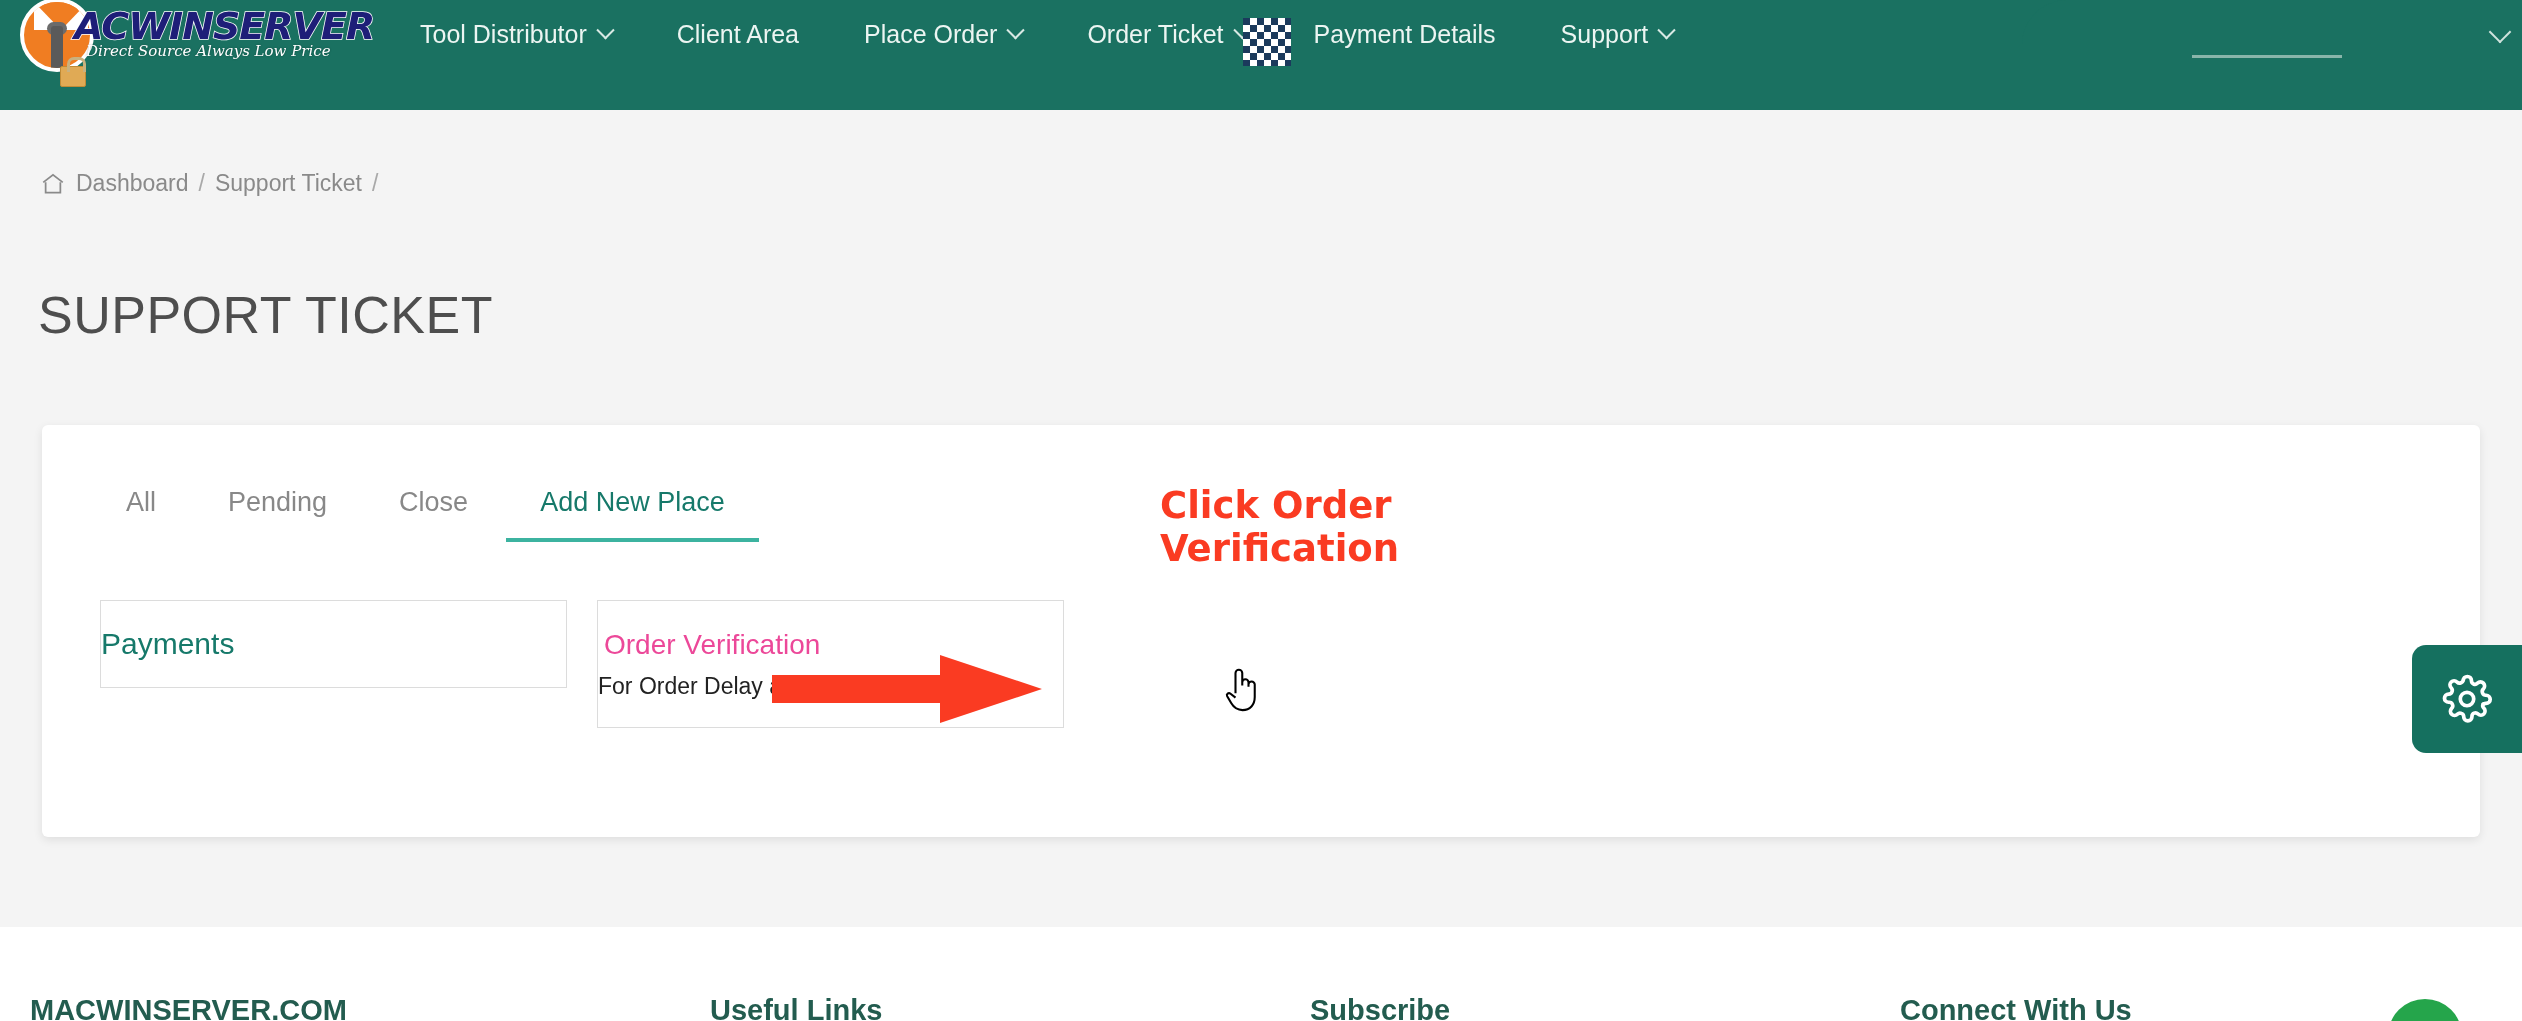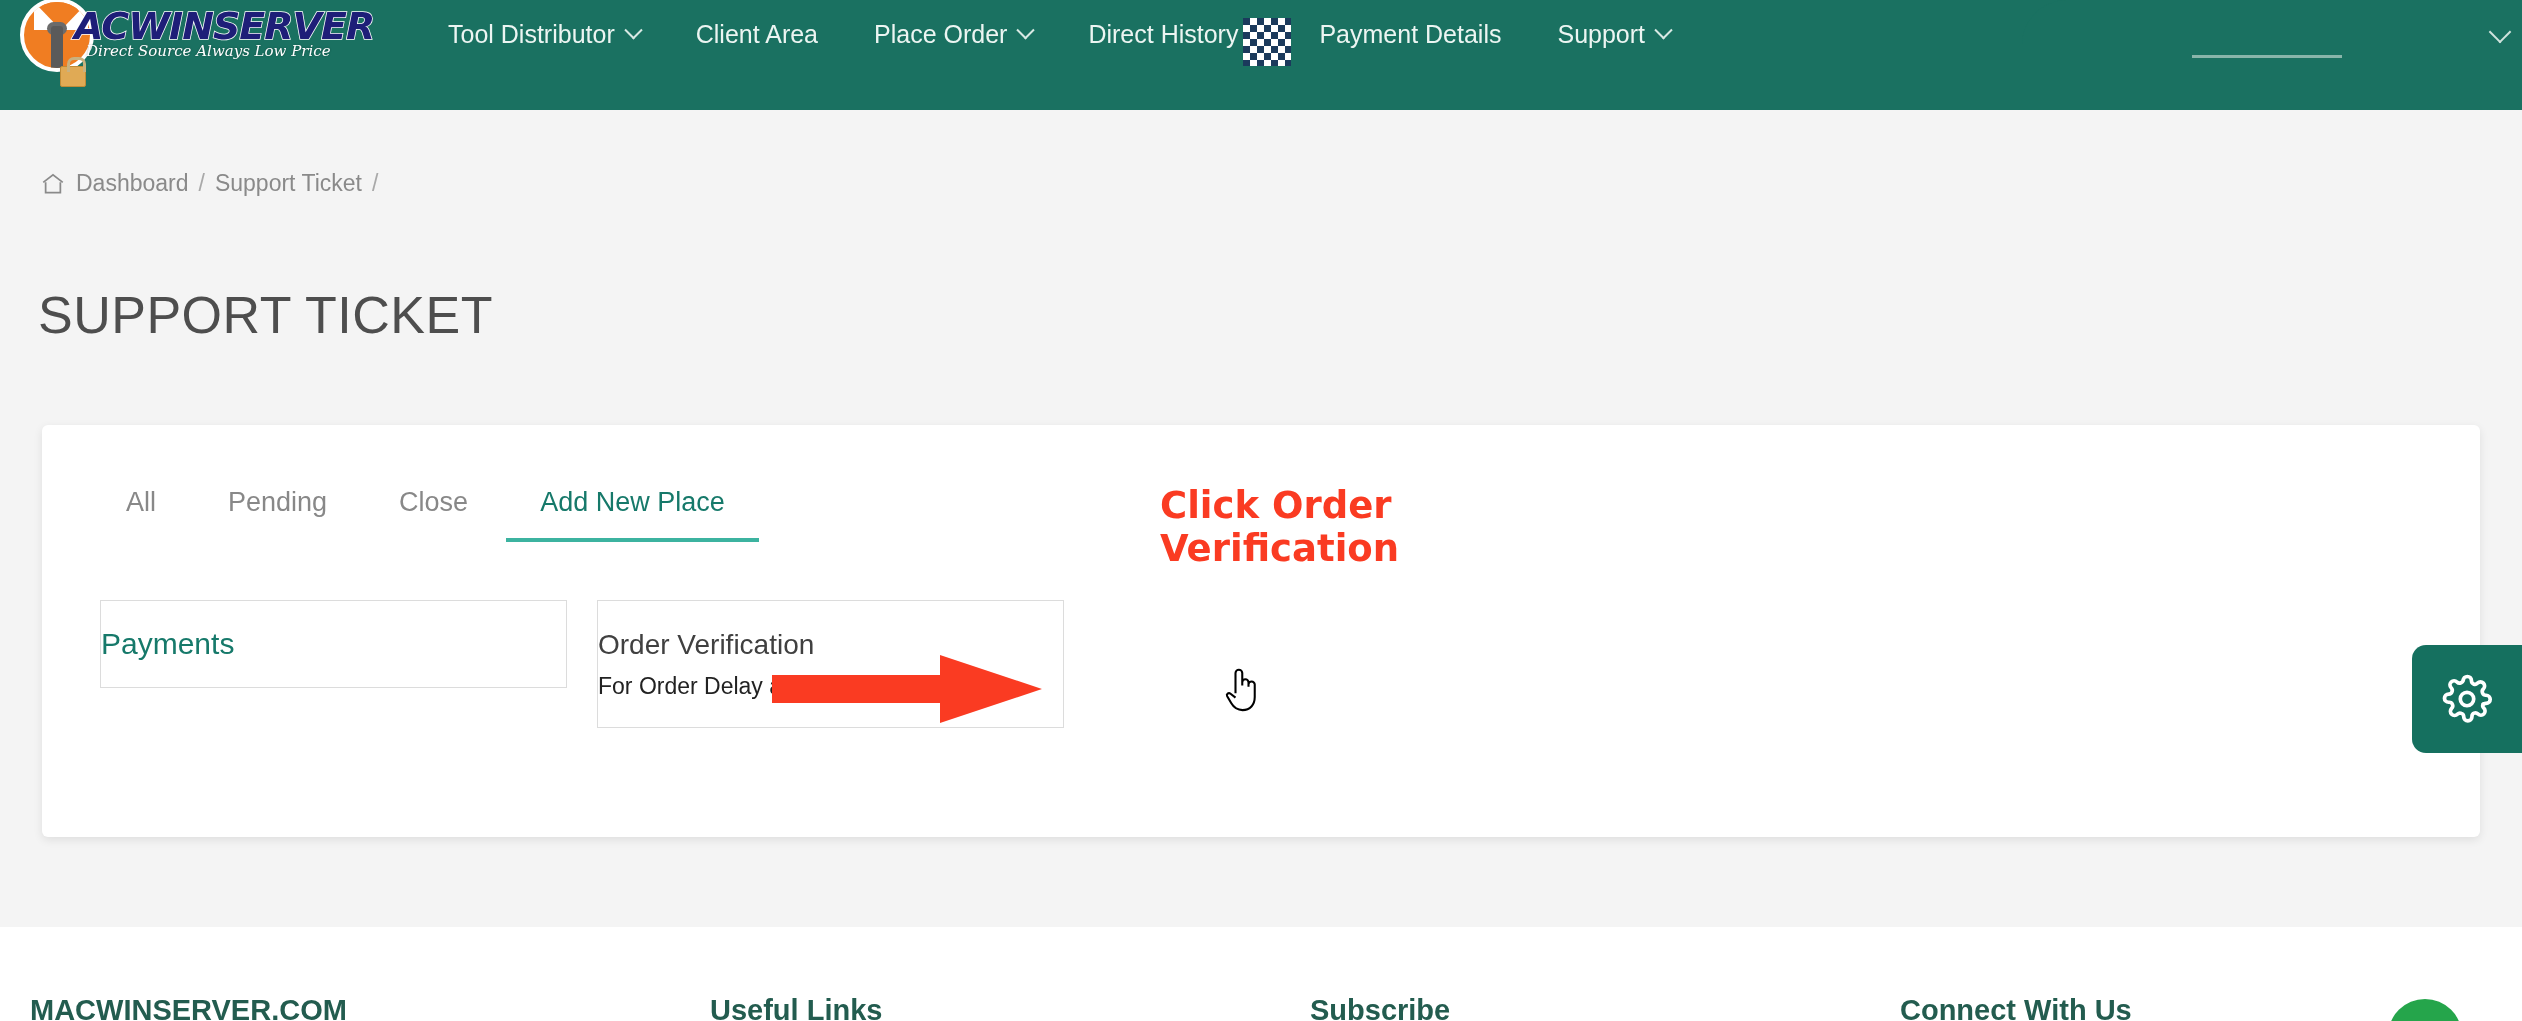--- a/index.html
+++ b/index.html
@@ -77,23 +77,23 @@
   }
   .logo-tag {
     position: absolute; left: 72px; top: 48px;
     font-family: "DejaVu Serif", serif;
     font-style: italic; font-size: 15px;
     color: #ffffff; white-space: nowrap;
     text-shadow: 0 0 2px rgba(0,0,0,.35);
   }
 
   .nav {
-    position: absolute; left: 420px; top: 0;
+    position: absolute; left: 392px; top: 0;
     height: 68px;
-    display: flex; align-items: flex-start; gap: 0px;
+    display: flex; align-items: flex-start; gap: 9px;
   }
   .nav-item {
     display: flex; align-items: center; gap: 12px;
     padding: 0 28px; height: 68px;
     color: #ecf5f2; font-size: 25px;
     white-space: nowrap; cursor: pointer;
   }
   .chev {
     display: inline-block; width: 13px; height: 13px;
     border-right: 2.5px solid #d8e9e4;
@@ -181,21 +181,21 @@
   .tile {
     border: 1px solid #dcdcdc;
     background: #ffffff;
     display: flex; flex-direction: column;
     align-items: flex-start; justify-content: center;
     cursor: pointer;
   }
   .tile-payments { width: 467px; height: 88px; }
   .tile-order { width: 467px; height: 128px; }
   .tile-title-teal { font-size: 30px; color: #16796a; }
-  .tile-title-dark { font-size: 28px; color: #404040; }
+  .tile-title-dark { font-size: 28px; color: #ec4899; margin-left: 6px; }
   .tile-sub { margin-top: 12px; font-size: 23px; color: #222222; }
 
   
   .ann-text {
     position: absolute; left: 1160px; top: 375px;
     font-family: "DejaVu Sans", sans-serif;
     font-weight: bold; font-size: 37px; line-height: 1.15;
     color: #fa3b22; white-space: pre-line;
   }
   .arrow {
@@ -269,21 +269,21 @@
       <span class="chev"></span>
     </div>
     <div class="nav-item">
       <span>Client Area</span>
     </div>
     <div class="nav-item">
       <span>Place Order</span>
       <span class="chev"></span>
     </div>
     <div class="nav-item">
-      <span>Direct History</span>
+      <span>Order Ticket</span>
       <span class="chev"></span>
     </div>
     <div class="nav-item">
       <span>Payment Details</span>
     </div>
     <div class="nav-item">
       <span>Support</span>
       <span class="chev"></span>
     </div>
   </nav>

